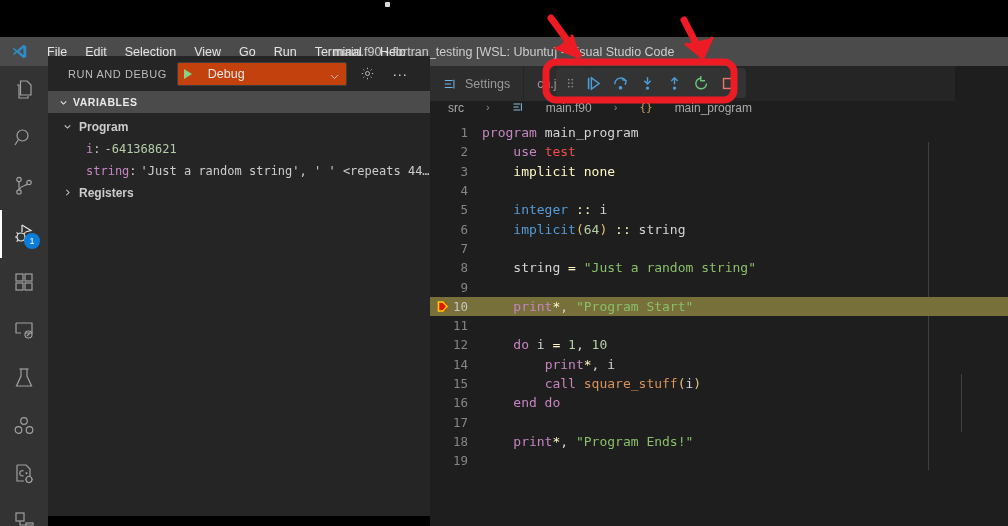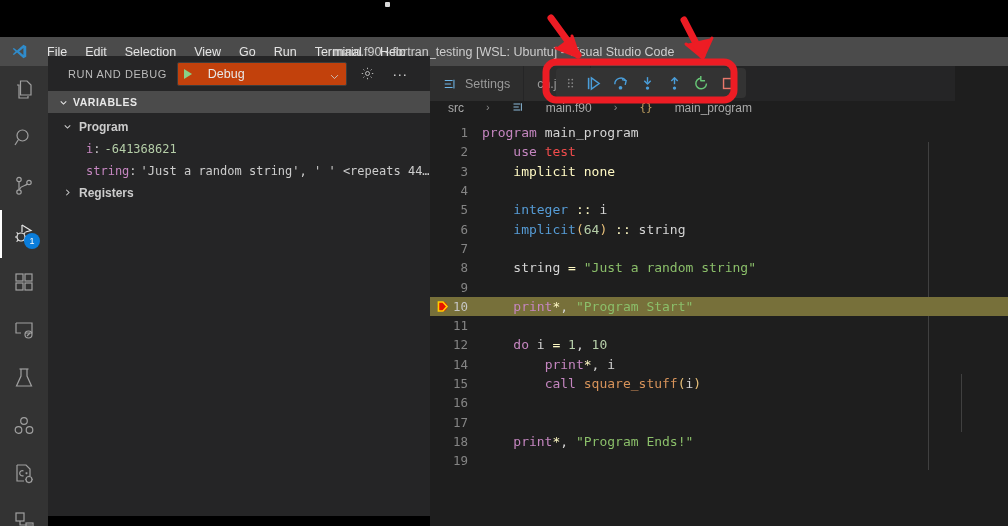--- a/index.html
+++ b/index.html
@@ -460,21 +460,21 @@
         <div class="cline"><span class="gutter">8</span><span class="ctext"><span class="wh">    </span><span class="wh">string </span><span class="gy">= </span><span class="strg">"Just a random string"</span></span></div>
         <div class="cline"><span class="gutter">9</span><span class="ctext"></span></div>
         <div class="cline current"><span class="bp"><svg viewBox="0 0 16 16" width="13" height="13">
               <circle cx="8" cy="8" r="6" fill="#e51400"></circle>
               <path d="M3 2.5 L3 13.5 L8.5 13.5 L13.5 8 L8.5 2.5 Z" fill="none" stroke="#ffcc00" stroke-width="2"></path>
             </svg></span><span class="gutter">10</span><span class="ctext"><span class="wh">    </span><span class="prp">print</span><span class="gy">*</span><span class="wh">, </span><span class="strg">"Program Start"</span></span></div>
         <div class="cline"><span class="gutter">11</span><span class="ctext"></span></div>
         <div class="cline"><span class="gutter">12</span><span class="ctext"><span class="wh">    </span><span class="prp">do </span><span class="wh">i </span><span class="gy">= </span><span class="nu">1</span><span class="wh">, </span><span class="nu">10</span></span></div>
         <div class="cline"><span class="gutter">14</span><span class="ctext"><span class="wh">        </span><span class="prp">print</span><span class="gy">*</span><span class="wh">, </span><span class="wh">i</span></span></div>
         <div class="cline"><span class="gutter">15</span><span class="ctext"><span class="wh">        </span><span class="prp">call </span><span class="or">square_stuff</span><span class="brk">(</span><span class="wh">i</span><span class="brk">)</span></span></div>
-        <div class="cline"><span class="gutter">16</span></div>
+        <div class="cline"><span class="gutter">16</span><span class="ctext"><span class="wh">    </span><span class="prp">end do</span></span></div>
         <div class="cline"><span class="gutter">17</span><span class="ctext"></span></div>
         <div class="cline"><span class="gutter">18</span><span class="ctext"><span class="wh">    </span><span class="prp">print</span><span class="gy">*</span><span class="wh">, </span><span class="strg">"Program Ends!"</span></span></div>
         <div class="cline"><span class="gutter">19</span><span class="ctext"></span></div>
       </div>
   </div>
 
   <div class="debug-toolbar">
     <div class="dt-grip">
       <svg viewBox="0 0 8 16" width="7" height="14">
         <g fill="#8a8a8a">

